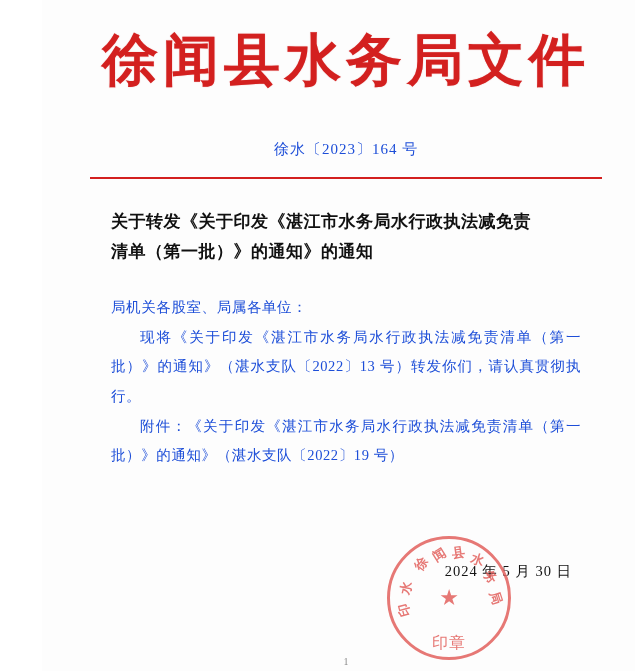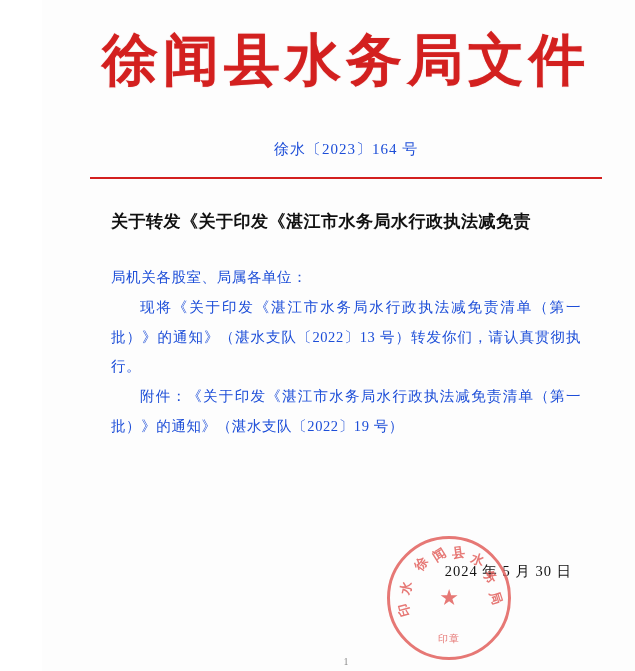--- a/index.html
+++ b/index.html
@@ -137,24 +137,24 @@
     color: #e0534f;
     font-size: 13px;
     font-weight: 700;
     font-family: "Liberation Serif", "DejaVu Serif", serif;
     transform-origin: center center;
     white-space: nowrap;
   }
   .seal-bottom {
     position: absolute;
     left: 50%;
-    bottom: 11px;
+    bottom: 3px;
     transform: translateX(-50%);
     color: #e0534f;
-    font-size: 10px;
+    font-size: 16px;
     letter-spacing: 1px;
     white-space: nowrap;
   }
 
   
   .page-footer {
     position: absolute;
     left: 0;
     bottom: 4px;
     width: 100%;
@@ -171,20 +171,21 @@
   <div class="doc-header">
     <div class="doc-title-red">徐闻县水务局文件</div>
   </div>
 
   <div class="doc-number">徐水〔2023〕164 号</div>
 
   <div class="red-rule"></div>
 
   <div class="doc-subject">
     <div>关于转发《关于印发《湛江市水务局水行政执法减免责</div>
+    <div>清单（第一批）》的通知》的通知</div>
   </div>
 
   <div class="doc-body">
     <p class="salutation">局机关各股室、局属各单位：</p>
     <p class="para-indent">现将《关于印发《湛江市水务局水行政执法减免责清单（第一批）》的通知》（湛水支队〔2022〕13 号）转发你们，请认真贯彻执行。</p>
     <p class="attachment">附件：《关于印发《湛江市水务局水行政执法减免责清单（第一批）》的通知》（湛水支队〔2022〕19 号）</p>
   </div>
 
   <div class="sign-block">
     <div class="sign-line">2024 年 5 月 30 日</div>

